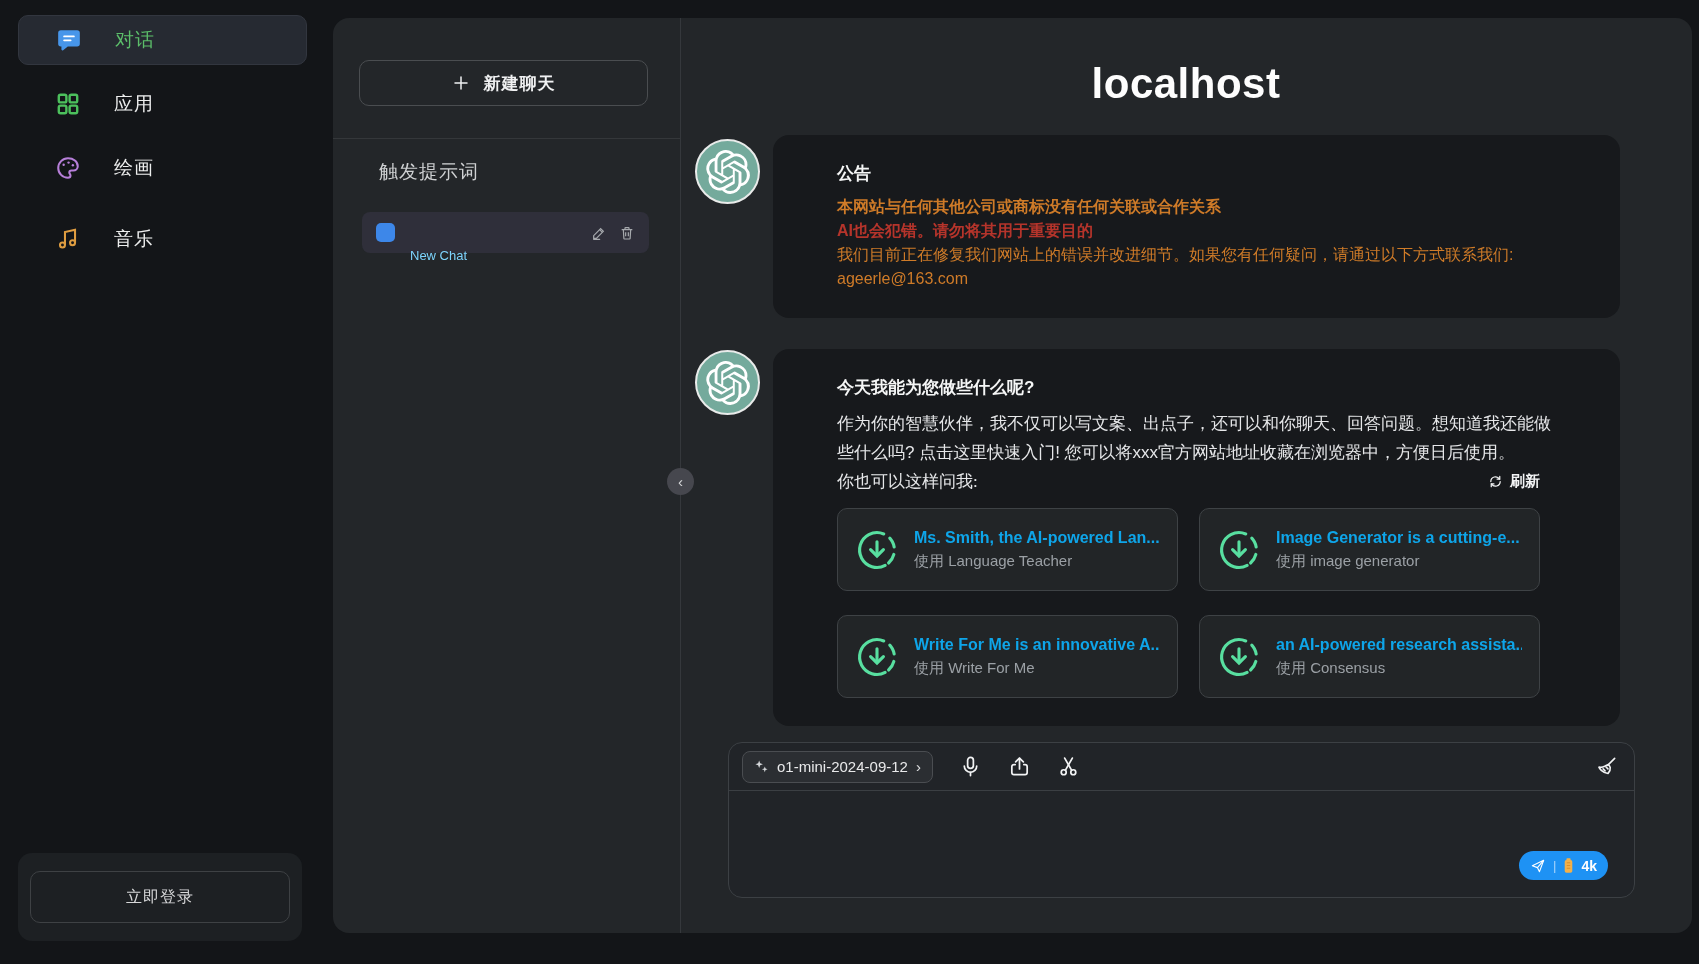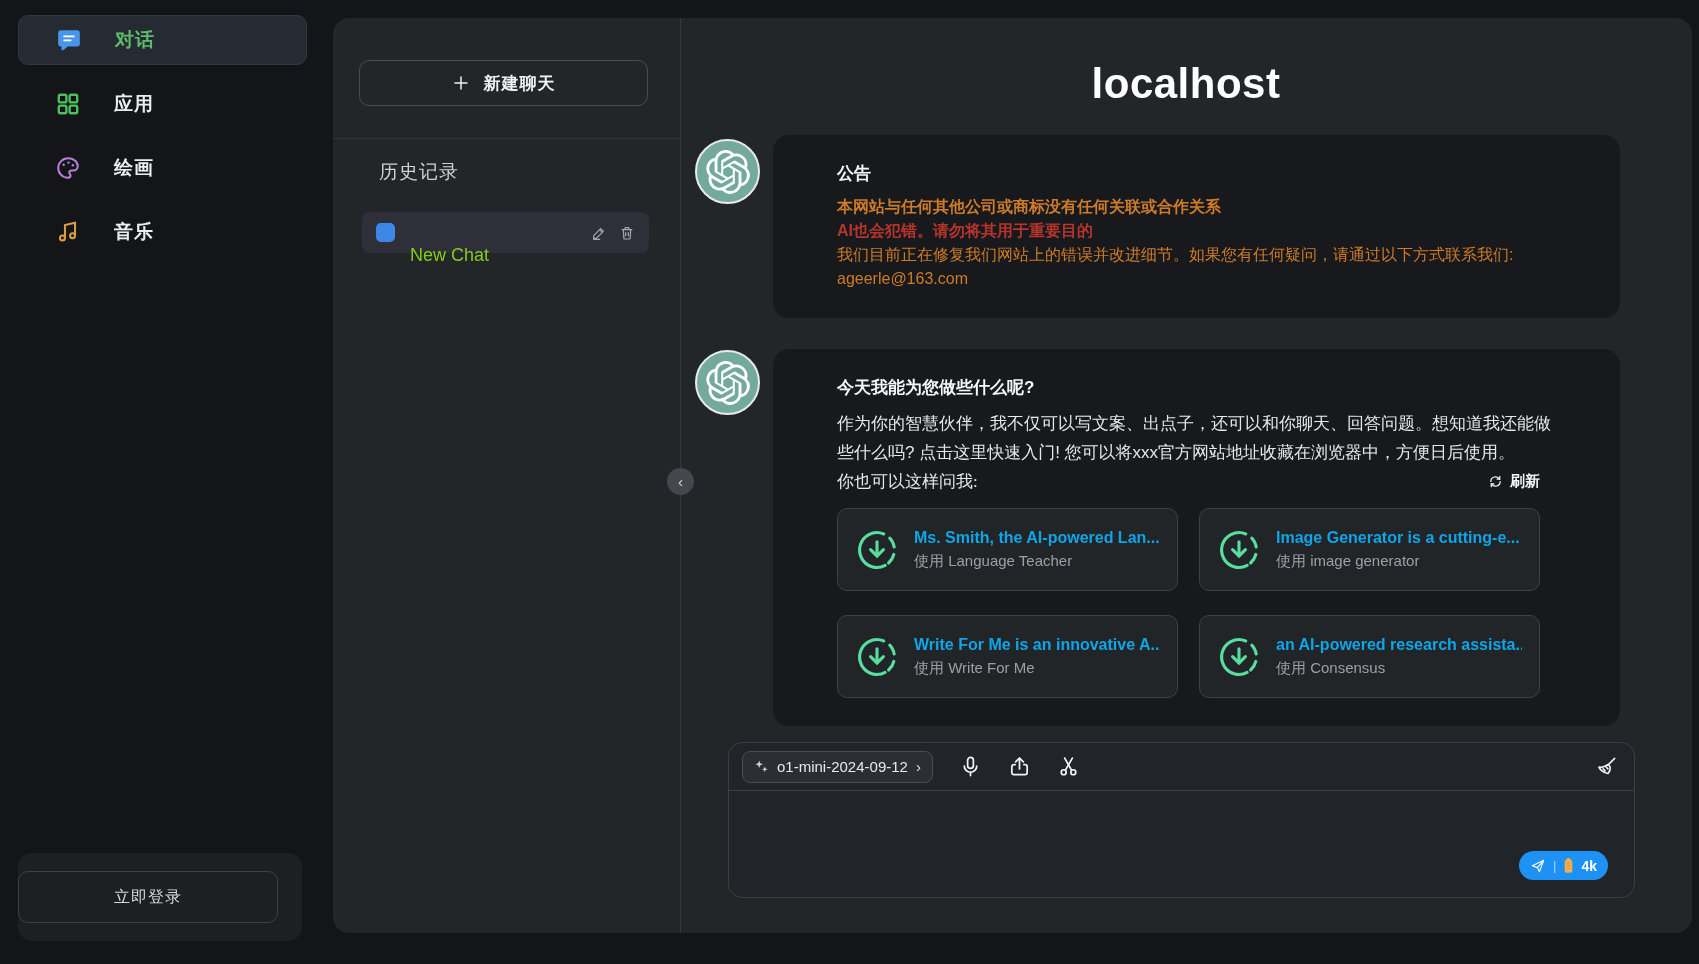--- a/index.html
+++ b/index.html
@@ -16,27 +16,27 @@
   
   .sidebar { position:absolute; left:0; top:0; width:333px; height:964px; }
   .nav-item {
     position:absolute; left:18px; width:289px; height:50px;
     display:flex; align-items:center; gap:33px;
     padding-left:37px; border-radius:10px; cursor:pointer;
   }
   .nav-item.active { background:#262a32; border:1px solid #32363f; }
   .nav-icon { width:26px; height:26px; display:flex; align-items:center; justify-content:center; }
   .nav-icon svg { width:26px; height:26px; }
-  .nav-label { font-size:19px; font-weight:700; color:#eceded; letter-spacing:1px; }
+  .nav-label { font-size:19px; font-weight:400; color:#eceded; letter-spacing:1px; }
   .nav-item.active .nav-label { color:#5cbe6a; }
 
   .login-card {
     position:absolute; left:18px; top:853px; width:284px; height:88px;
     background:#1d2023; border-radius:14px;
-    display:flex; align-items:center; justify-content:flex-start;font-family:Liberation Serif, serif;
+    display:flex; align-items:center; justify-content:center;font-family:Liberation Serif, serif;
   }
   .login-btn {
     width:260px; height:52px; background:transparent;
     border:1px solid #3e4144; border-radius:10px;
     color:#d6d7d8; font-size:16px; letter-spacing:1px; cursor:pointer;
     font-family:inherit;
   }
 
   
   .panel {
@@ -55,21 +55,21 @@
   }
   .new-chat svg { width:18px; height:18px; }
   .list-divider { position:absolute; left:0; top:120px; width:100%; height:1px; background:#34373a; }
   .history-title { position:absolute; left:46px; top:141px; font-size:19px; color:#cfd1d3; letter-spacing:1px; }
   .chat-item {
     position:absolute; left:29px; top:194px; width:287px; height:41px;
     background:#2f2f3a; border-radius:8px;
     display:flex; align-items:center; gap:15px; padding:0 14px; cursor:pointer;
   }
   .chat-item-square { width:19px; height:19px; border-radius:5px; background:#3d87e9; flex:none; }
-  .chat-item-title { font-size:18px; color:#84cc16; flex:1;margin-top:45px; }
+  .chat-item-title { font-size:13px; color:#7dd3fc; flex:1;margin-top:45px; }
   .chat-item-actions { display:flex; gap:12px; align-items:center; }
   .chat-item-actions svg { width:16px; height:16px; cursor:pointer; }
 
   .v-divider { position:absolute; left:347px; top:0; width:1px; height:100%; background:#35383c; }
   .collapse-btn {
     position:absolute; left:334px; top:450px; width:27px; height:27px;
     border-radius:50%; background:#46474e; border:none; color:#d6d8da;
     font-size:15px; line-height:25px; cursor:pointer; z-index:5;
     display:flex; align-items:center; justify-content:center; font-family:inherit;
   }
@@ -195,21 +195,21 @@
       <span class="nav-icon">
         <svg viewBox="0 0 24 24" fill="none" stroke="#b77fd9" stroke-width="1.9">
             <path d="M12 3a9 9 0 1 0 0 18c1.5 0 2.3-.9 2.3-2 0-.6-.3-1.1-.6-1.5-.3-.4-.5-.8-.5-1.3 0-1 .9-1.9 2-1.9H17a4 4 0 0 0 4-4C21 6.1 17 3 12 3z"></path>
             <circle cx="8" cy="9" r="1.1" fill="#b77fd9" stroke="none"></circle>
             <circle cx="12.5" cy="7" r="1.1" fill="#b77fd9" stroke="none"></circle>
             <circle cx="16.5" cy="9.5" r="1.1" fill="#b77fd9" stroke="none"></circle>
           </svg>
       </span>
       <span class="nav-label">绘画</span>
     </div>
-    <div class="nav-item" style="top:207px">
+    <div class="nav-item" style="top:214px">
       <span class="nav-icon">
         <svg viewBox="0 0 24 24" fill="none" stroke="#df9d41" stroke-width="1.9">
             <path d="M9.2 17.5V5.6l9.3-2.1v11.8"></path>
             <circle cx="6.9" cy="17.6" r="2.3"></circle>
             <circle cx="16.2" cy="15.4" r="2.3"></circle>
           </svg>
       </span>
       <span class="nav-label">音乐</span>
     </div>
 
@@ -221,21 +221,21 @@
   <main class="panel">
 
     <section class="chat-list">
       <button class="new-chat">
         <svg viewBox="0 0 24 24" fill="none" stroke="#f0f1f2" stroke-width="2" stroke-linecap="round">
             <path d="M12 4v16M4 12h16"></path>
           </svg>
         <span>新建聊天</span>
       </button>
       <div class="list-divider"></div>
-      <div class="history-title">历史记录</div>
+      <div class="history-title">触发提示词</div>
 
       <div class="chat-item">
         <span class="chat-item-square"></span>
         <span class="chat-item-title">New Chat</span>
         <span class="chat-item-actions">
           <svg viewBox="0 0 24 24" fill="none" stroke="#a6a9ad" stroke-width="1.8">
               <path d="M14.5 5.5 18.5 9.5 8 20H4v-4z"></path>
               <path d="M13 7l4 4"></path>
               <path d="M4 21.5h9" stroke-linecap="round"></path>
             </svg>

